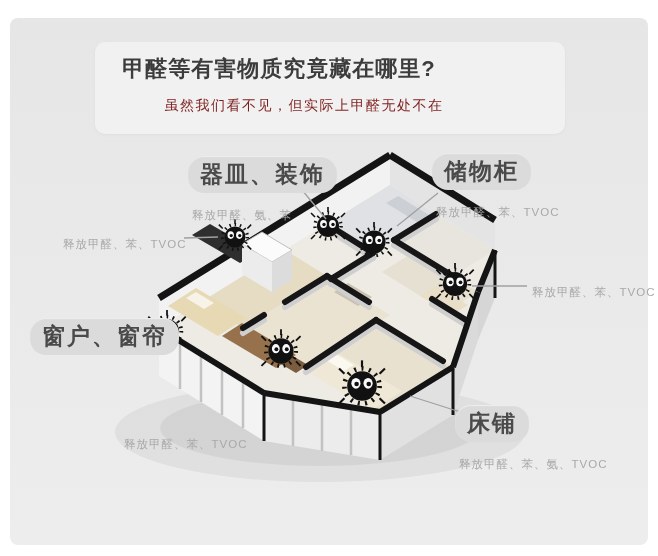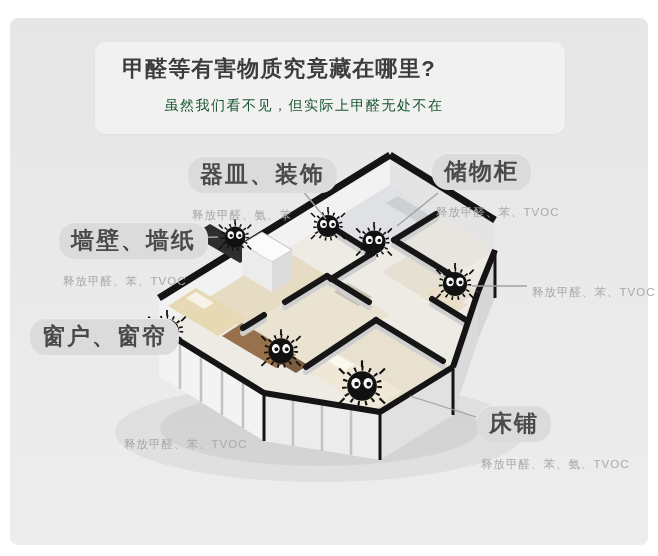--- a/index.html
+++ b/index.html
@@ -18,39 +18,39 @@
     position:absolute;left:95px;top:42px;width:470px;height:92px;
     background:#f1f1f1;border-radius:10px;
     box-shadow:0 1px 3px rgba(0,0,0,0.04);
   }
   .page-title{
     position:absolute;left:0;top:54px;width:558px;text-align:center;
     font-size:22px;font-weight:bold;color:#3c3c3c;letter-spacing:1px;
   }
   .page-subtitle{
     position:absolute;left:0;top:97px;width:608px;text-align:center;
-    font-size:14px;color:#14532d;letter-spacing:1.5px;
+    font-size:14px;color:#7f1d1d;letter-spacing:1.5px;
   }
   .floorplan{position:absolute;left:0;top:0;}
   .label{position:absolute;white-space:nowrap;}
   .pill{
     display:inline-block;background:#dbdbdb;border-radius:16px;
     padding:3px 12px;font-size:23px;font-weight:bold;color:#4a4a4a;
     letter-spacing:2px;box-shadow:inset 0 1px 1px rgba(255,255,255,0.55);
   }
   .pill-sub{
     margin-top:15px;margin-left:4px;font-size:11.5px;color:#a9a9a9;
     letter-spacing:1px;
   }
   .lab-vessels{left:188px;top:156px;}
   .lab-cabinet{left:432px;top:153px;}
   .lab-wall{left:59px;top:222px;}
   .lab-floor{left:528px;top:270px;}
   .lab-window{left:30px;top:318px;}
-  .lab-bed{left:477px;top:405px;}
+  .lab-bed{left:455px;top:405px;}
   .lab-sofa{left:120px;top:422px;}
 </style>
 </head>
 <body>
 
 <div class="stage">
   <div class="panel"></div>
   <div class="title-panel"></div>
   <div class="page-title">甲醛等有害物质究竟藏在哪里?</div>
   <div class="page-subtitle">虽然我们看不见，但实际上甲醛无处不在</div>
@@ -191,21 +191,20 @@
 
   <div class="label lab-vessels">
     <div class="pill">器皿、装饰</div>
     <div class="pill-sub">释放甲醛、氨、苯</div>
   </div>
   <div class="label lab-cabinet">
     <div class="pill">储物柜</div>
     <div class="pill-sub">释放甲醛、苯、TVOC</div>
   </div>
   <div class="label lab-wall">
-    <div class="pill">墙壁、墙纸</div>
     <div class="pill-sub">释放甲醛、苯、TVOC</div>
   </div>
   <div class="label lab-floor">
     <div class="pill-sub">释放甲醛、苯、TVOC</div>
   </div>
   <div class="label lab-window">
     <div class="pill">窗户、窗帘</div>
   </div>
   <div class="label lab-bed">
     <div class="pill">床铺</div>

